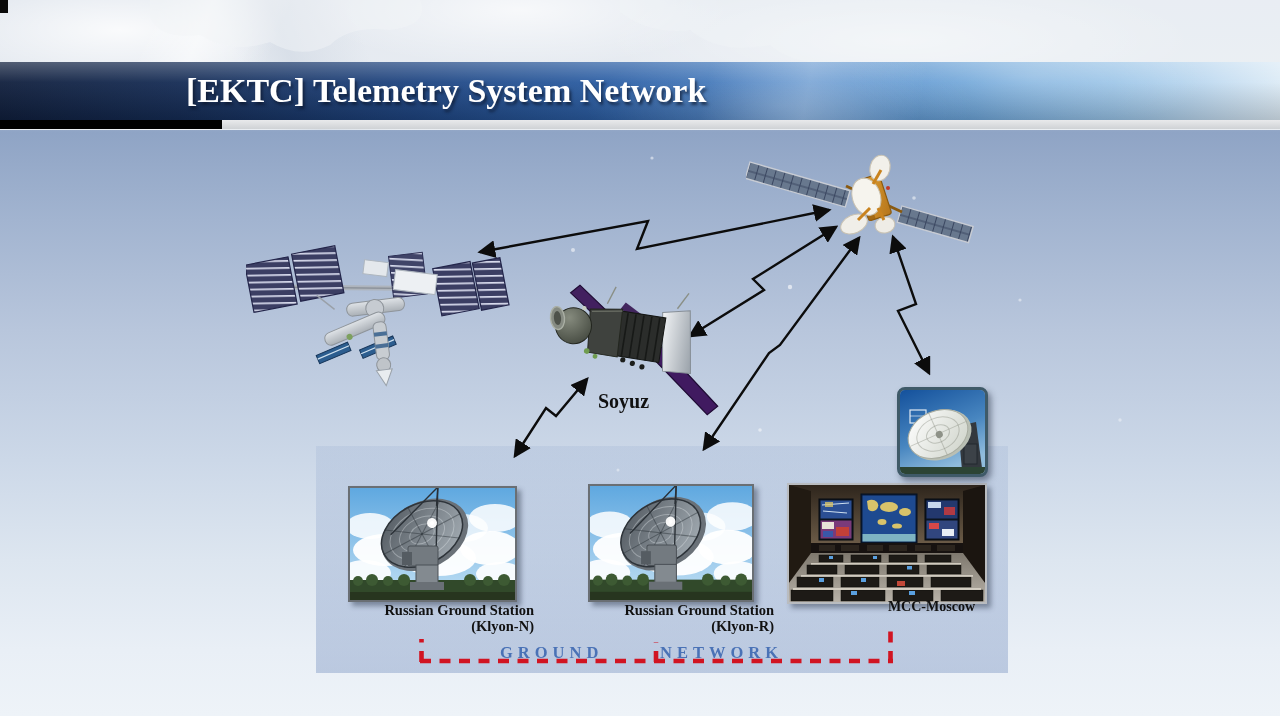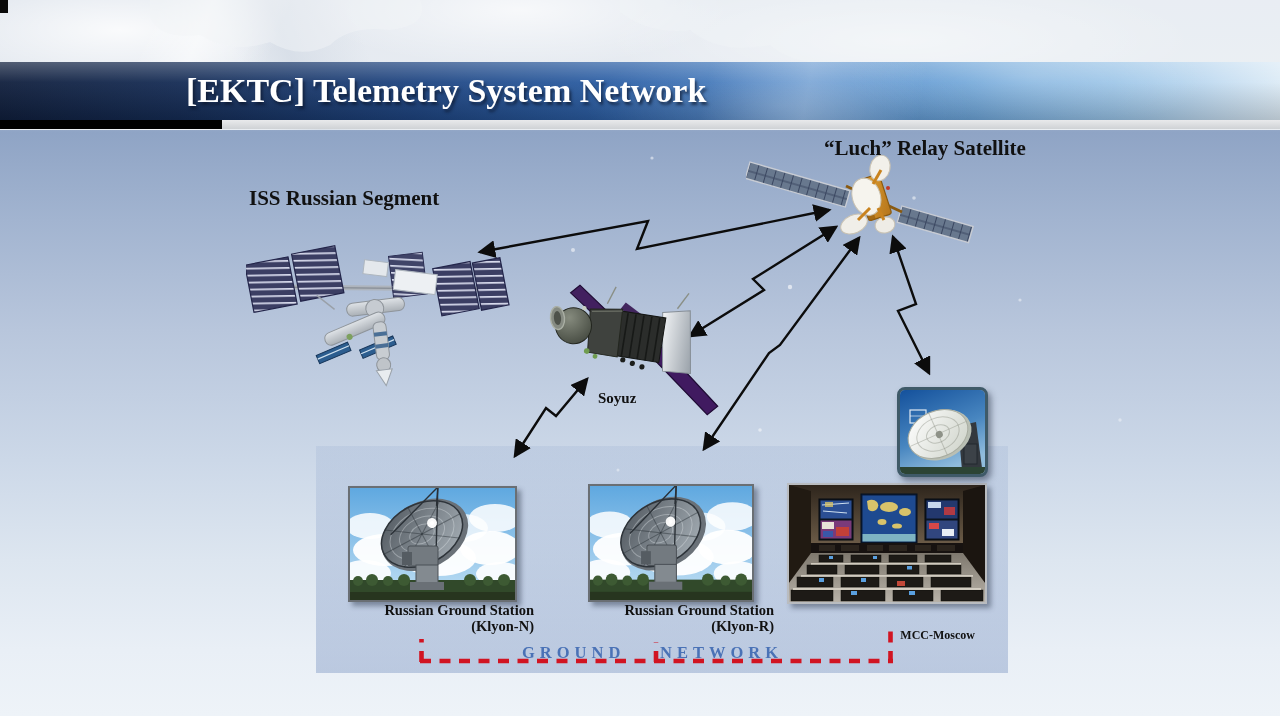--- a/index.html
+++ b/index.html
@@ -42,29 +42,29 @@
   .underbar-gray{left:222px;top:120px;width:1058px;height:9px;
     background:linear-gradient(180deg,#e9eaec,#cfd2d5);}
   .corner-mark{left:0;top:0;width:8px;height:13px;background:#0a0a0a;}
   
   .ground-panel{left:316px;top:446px;width:692px;height:227px;
     background:linear-gradient(180deg, rgba(130,155,198,.16) 0%, rgba(125,150,195,.34) 60%, rgba(120,146,192,.42) 100%);}
   
   .lbl{color:#111;font-weight:bold;white-space:nowrap;z-index:8;}
   .lbl-iss{left:249px;top:186px;font-size:21px;}
   .lbl-luch{left:824px;top:136px;font-size:21px;}
-  .lbl-soyuz{left:598px;top:390px;font-size:15px;}
+  .lbl-soyuz{left:598px;top:390px;font-size:20px;}
   .station-label{z-index:8;text-align:right;color:#111;font-weight:bold;
     font-size:14.5px;line-height:16px;}
   .lbl-kn{left:328px;top:602px;width:206px;}
   .lbl-kr{left:568px;top:602px;width:206px;}
-  .lbl-mcc{left:795px;top:627px;width:180px;font-size:12px;}
+  .lbl-mcc{left:795px;top:599px;width:180px;font-size:14px;}
   .gn-word{z-index:9;font-size:16.5px;font-weight:bold;letter-spacing:5px;
     color:#4a72b6;white-space:nowrap;}
-  .gn-word1{left:522px;top:643px;}
+  .gn-word1{left:500px;top:643px;}
   .gn-word2{left:660px;top:643px;}
   
   .photo{z-index:6;border:2px solid #6a6f74;box-shadow:4px 4px 5px rgba(40,50,70,.45);
     background:#9ab;display:block;}
   .photo-kn{left:348px;top:486px;}
   .photo-kr{left:588px;top:484px;}
   .photo-mcc{left:787px;top:483px;border-color:#b9bcc0;}
   .photo-dish{left:897px;top:387px;border:3px solid #3f5a68;border-radius:8px;
     box-shadow:3px 4px 6px rgba(30,40,60,.5);}
   .sat{z-index:6;}
@@ -472,22 +472,20 @@
         <ellipse rx="22" ry="16"></ellipse>
           <ellipse rx="12" ry="8.5"></ellipse>
         <line x1="-31" y1="0" x2="31" y2="0"></line>
           <line x1="0" y1="-23" x2="0" y2="23"></line>
       </g>
       <circle cx="1" cy="1" r="3.5" fill="#8e9288"></circle>
     </g>
     <rect x="0" y="77" width="85" height="7" fill="#2c4434"></rect>
   </svg>
 
-  <div class="abs lbl lbl-iss">ISS Russian Segment</div>
-  <div class="abs lbl lbl-luch">“Luch” Relay Satellite</div>
   <div class="abs lbl lbl-soyuz">Soyuz</div>
 
   <div class="abs station-label lbl-kn">
     <div>Russian Ground Station</div>
     <div>(Klyon-N)</div>
   </div>
   <div class="abs station-label lbl-kr">
     <div>Russian Ground Station</div>
     <div>(Klyon-R)</div>
   </div>

